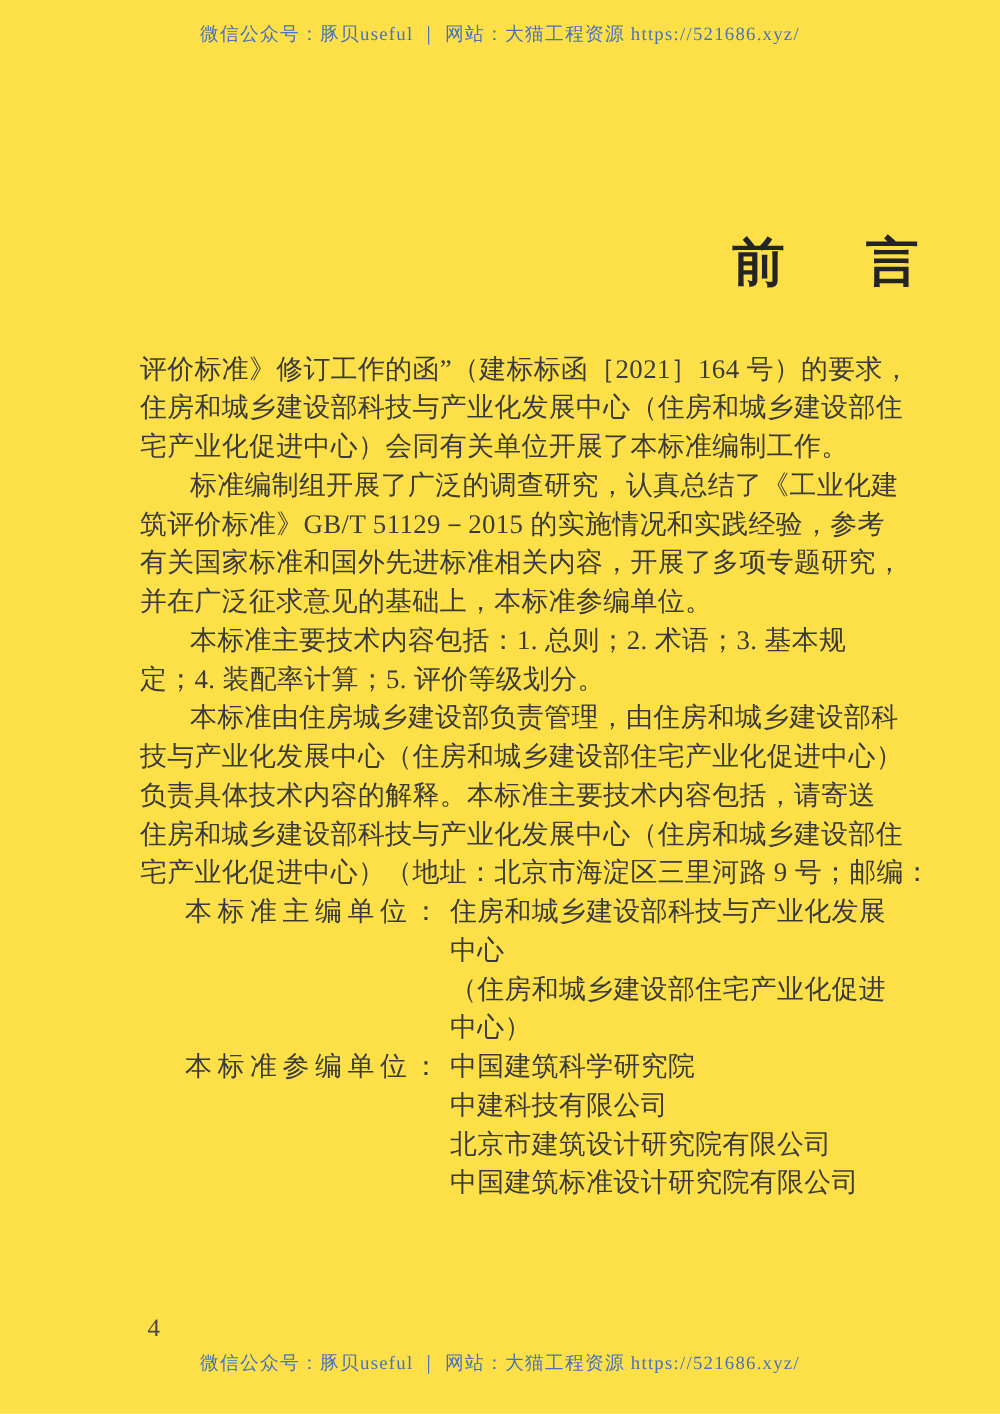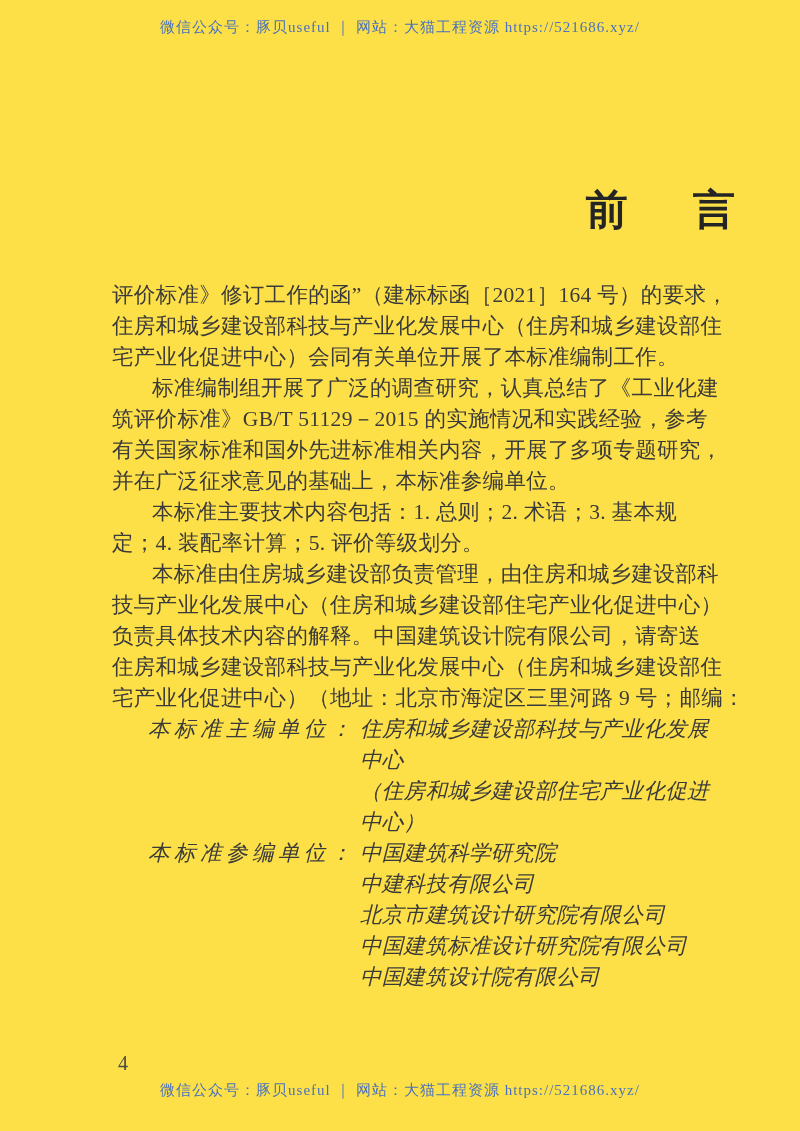--- a/index.html
+++ b/index.html
@@ -39,21 +39,20 @@
   }
   .ln{
     white-space:nowrap;
     height:31px;
     letter-spacing:0.3px;
   }
   .ln.ind{text-indent:40px;}
   .unit-row{
     padding-left:36px;
     white-space:nowrap;
-    font-style:italic;
   }
   .unit-label{
     display:inline-block;
     width:212px;
     letter-spacing:4.5px;
     vertical-align:top;
     white-space:nowrap;
   }
   .unit-lines{
     display:inline-block;
@@ -85,40 +84,39 @@
     <div class="ln ind">标准编制组开展了广泛的调查研究，认真总结了《工业化建</div>
     <div class="ln">筑评价标准》GB/T 51129－2015 的实施情况和实践经验，参考</div>
     <div class="ln">有关国家标准和国外先进标准相关内容，开展了多项专题研究，</div>
     <div class="ln">并在广泛征求意见的基础上，本标准参编单位。</div>
 
     <div class="ln ind">本标准主要技术内容包括：1. 总则；2. 术语；3. 基本规</div>
     <div class="ln">定；4. 装配率计算；5. 评价等级划分。</div>
 
     <div class="ln ind">本标准由住房城乡建设部负责管理，由住房和城乡建设部科</div>
     <div class="ln">技与产业化发展中心（住房和城乡建设部住宅产业化促进中心）</div>
-    <div class="ln">负责具体技术内容的解释。中国建筑设计院有限公司，请寄送</div>
+    <div class="ln">负责具体技术内容的解释。本标准主要技术内容包括，请寄送</div>
     <div class="ln">住房和城乡建设部科技与产业化发展中心（住房和城乡建设部住</div>
     <div class="ln">宅产业化促进中心）（地址：北京市海淀区三里河路 9 号；邮编：</div>
 
     <div class="unit-row">
       <span class="unit-label">本标准主编单位：</span><div class="unit-lines">
         <div class="ln">住房和城乡建设部科技与产业化发展</div>
         <div class="ln">中心</div>
         <div class="ln">（住房和城乡建设部住宅产业化促进</div>
         <div class="ln">中心）</div>
       </div>
     </div>
 
     <div class="unit-row">
       <span class="unit-label">本标准参编单位：</span><div class="unit-lines">
         <div class="ln">中国建筑科学研究院</div>
         <div class="ln">中建科技有限公司</div>
         <div class="ln">北京市建筑设计研究院有限公司</div>
         <div class="ln">中国建筑标准设计研究院有限公司</div>
-        <div class="ln">中国建筑设计院有限公司</div>
       </div>
     </div>
 
   </div>
 
   <div class="pagenum">4</div>
 
   <div class="watermark footer">微信公众号：豚贝useful ｜ 网站：大猫工程资源 https://521686.xyz/</div>
 
 </div>

